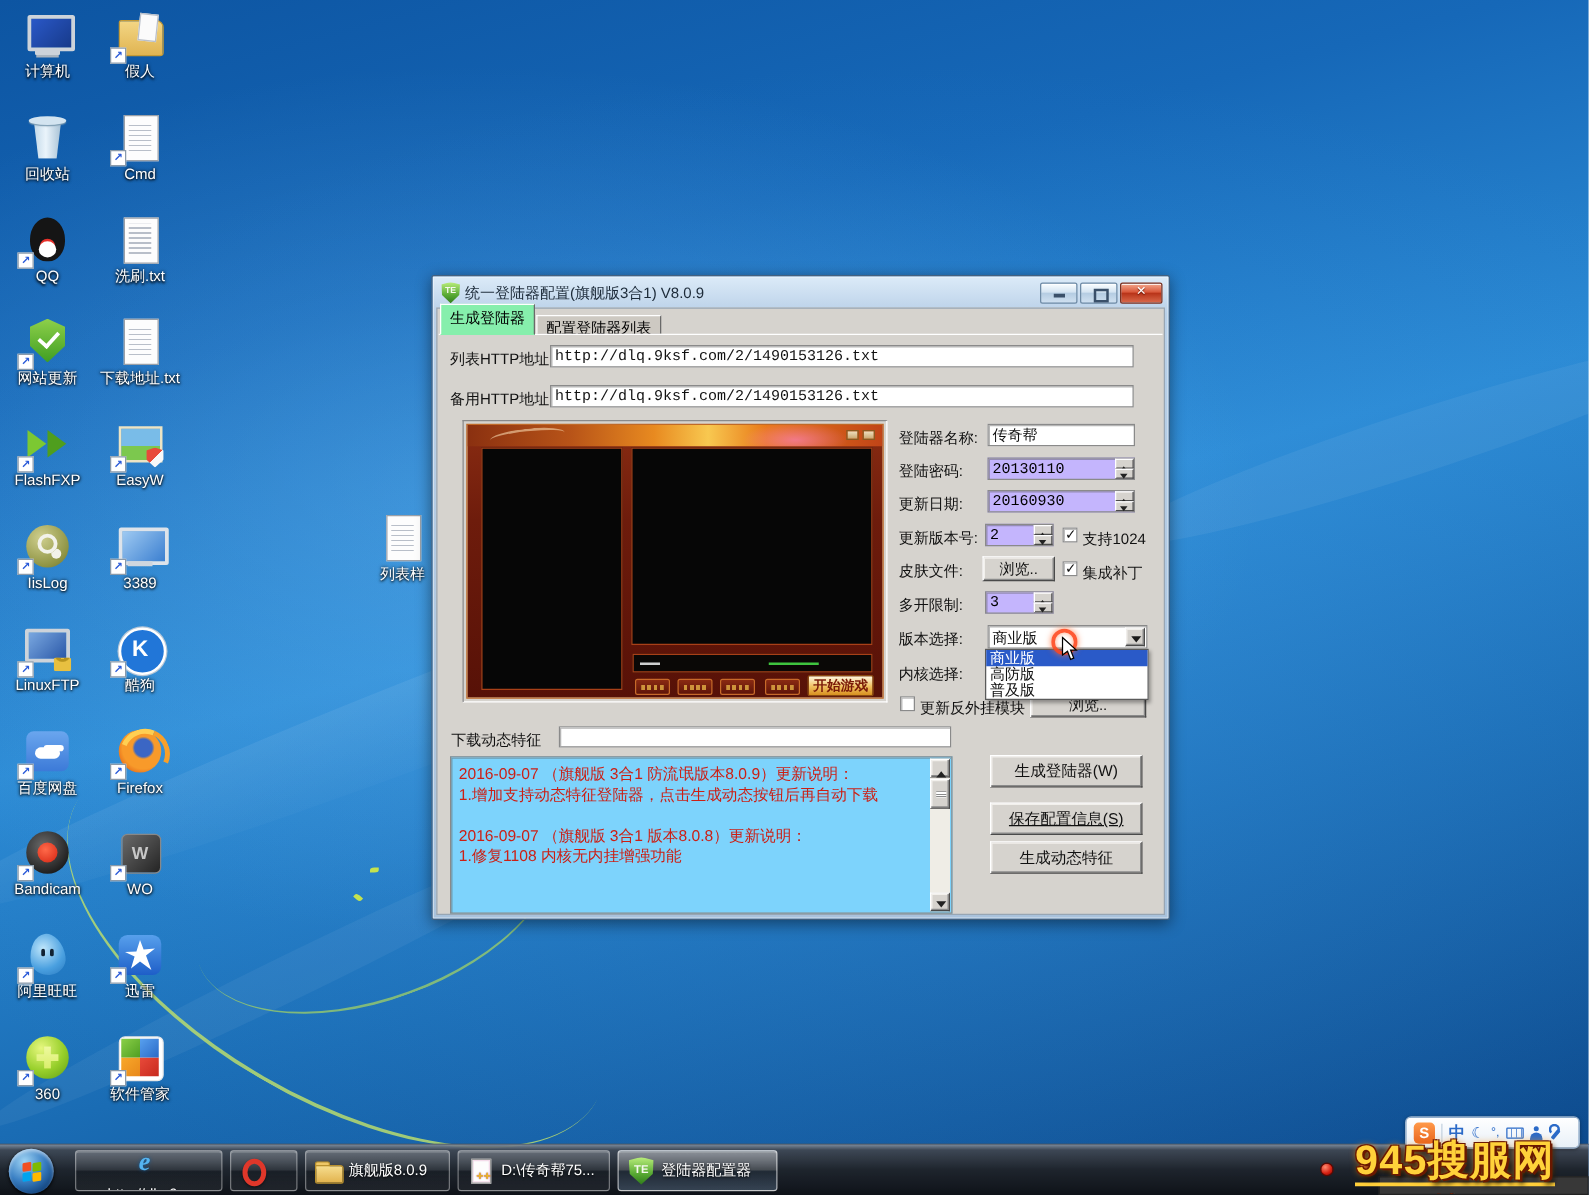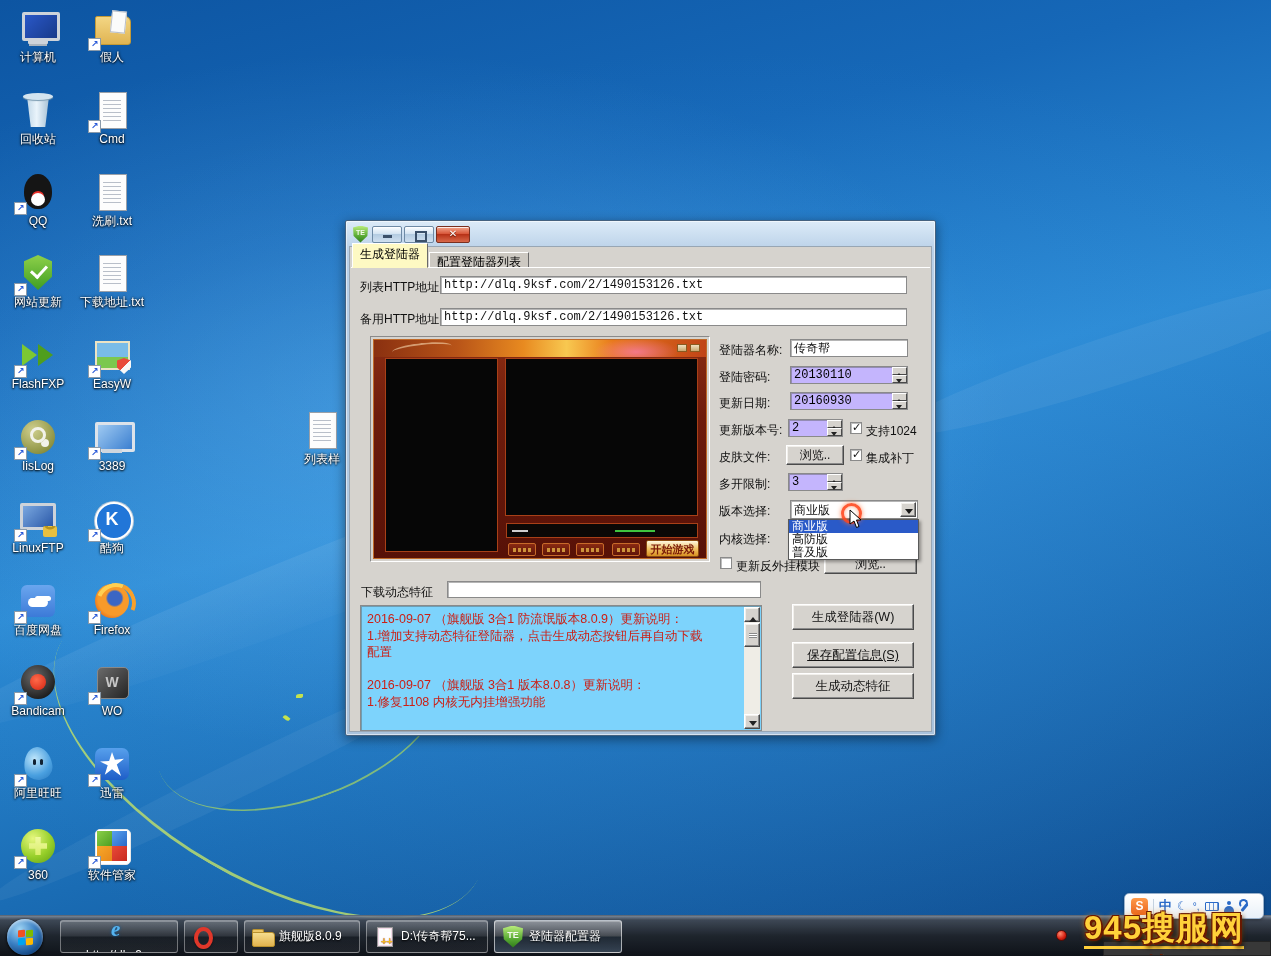--- a/index.html
+++ b/index.html
@@ -78,21 +78,21 @@
   #title-text { font-size:12px; color:#1c2a38; flex:1; white-space:nowrap; overflow:hidden; }
   .cap-btns { display:flex; gap:2px; margin-right:2px; }
   .cap { width:30px; height:17px; border:1px solid #6e8aa5; border-radius:2px; position:relative;
     background:linear-gradient(180deg,#fafdff,#d4e4f2 45%,#b4cce2 50%,#cfe0f0); box-shadow:inset 0 1px 0 rgba(255,255,255,.8); }
   .cap-min::after { content:""; position:absolute; left:10px; bottom:4px; width:9px; height:3px; background:#3a506a; }
   .cap-max::after { content:""; position:absolute; left:10px; top:4px; width:8px; height:7px; border:2px solid #3a506a; }
   .cap-close { width:34px; border-color:#7a3020; background:linear-gradient(180deg,#f4a88e,#d8573a 45%,#b83318 50%,#d8684a); }
   .cap-close::after { content:"✕"; position:absolute; left:0; top:1px; width:100%; text-align:center; font-size:10px; font-weight:bold; color:#fff; text-shadow:0 1px 1px #5a1000; }
   #client { position:absolute; left:3px; right:3px; top:25px; bottom:3px; background:#d6d3ce; border:1px solid #98a6b4; }
   #tabs { position:absolute; left:2px; top:2px; height:19px; display:flex; align-items:flex-end; }
-  .tab { font-size:12px; padding:2px 7px 3px; border:1px solid; border-color:#fff #6a6a6a transparent #fff; background:#fef9c3; margin-right:1px; position:relative; }
+  .tab { font-size:12px; padding:2px 7px 3px; border:1px solid; border-color:#fff #6a6a6a transparent #fff; background:#86efac; margin-right:1px; position:relative; }
   .tab.active { z-index:2; padding-bottom:4px; }
   .tab:not(.active) { background:#cdc9c2; height:16px; padding-top:1px; border-bottom:1px solid #8a8a8a; }
   #page { position:absolute; left:1px; right:1px; top:20px; bottom:1px; background:#d6d3ce; border-top:1px solid #fff; }
   .lab { position:absolute; font-size:12px; color:#111; white-space:nowrap; }
   .inp { position:absolute; background:#fff; border:1px solid #8a8a8a; box-shadow:inset 1px 1px 0 rgba(90,90,90,.45), inset -1px -1px 0 #fff; font-size:12px; padding:1px 3px; color:#111; }
   input.inp { outline:none; font-family:"Liberation Mono","DejaVu Sans Mono",monospace; }
   .btn3d { background:#d6d3ce; border:1px solid; border-color:#fff #4a4a4a #4a4a4a #fff; box-shadow:inset -1px -1px 0 #8a8a8a, inset 1px 1px 0 #f2f0ec; font-size:12px; color:#111; text-align:center; cursor:default; }
   .spinw { position:absolute; }
   .spinw input { position:absolute; left:0; top:0; width:100%; height:100%; background:#c4b5fd; border:1px solid #8a8a8a; box-shadow:inset 1px 1px 0 rgba(90,90,90,.45); font:12px "Liberation Mono","DejaVu Sans Mono",monospace; padding:1px 3px; outline:none; }
   .spn { position:absolute; right:1px; top:1px; bottom:1px; width:15px; display:flex; flex-direction:column; }
@@ -325,20 +325,21 @@
         <div class="di-g g-textfile"></div>
         <div class="di-lab">列表样</div>
       </div>
     </div>
 
   <div id="win">
     <div id="titlebar">
       <div class="title-ico">
           <span>TE</span>
         </div>
+      <div id="title-text">统一登陆器配置(旗舰版3合1) V8.0.9</div>
       <div class="cap-btns">
         <div class="cap cap-min"></div>
         <div class="cap cap-max"></div>
         <div class="cap cap-close"></div>
       </div>
     </div>
     <div id="client">
       <div id="tabs">
           <div class="tab active">生成登陆器</div>
           <div class="tab">配置登陆器列表</div>
@@ -433,21 +434,20 @@
         <div class="lab" style="left:385px;top:290px;">更新反外挂模块</div>
         <div class="btn3d" style="position:absolute;left:473px;top:286px;width:93px;height:20px;line-height:18px;">浏览..</div>
 
         <div class="lab" style="left:10px;top:316px;">下载动态特征</div>
         <input class="inp" style="left: 96px; top: 313px; width: 314px; height: 17px;" value="">
 
         <div id="log">
           <div id="log-inner">
               <div>2016-09-07 （旗舰版 3合1 防流氓版本8.0.9）更新说明：</div>
               <div>1.增加支持动态特征登陆器，点击生成动态按钮后再自动下载</div>
-              <div>配置</div>
               <div>&nbsp;</div>
               <div>2016-09-07 （旗舰版 3合1 版本8.0.8）更新说明：</div>
               <div>1.修复1108 内核无内挂增强功能</div>
             </div>
           <div class="sb">
             <div class="btn3d sb-btn sb-up"></div>
             <div class="btn3d sb-thumb"></div>
             <div class="btn3d sb-btn sb-dn"></div>
           </div>
         </div>

